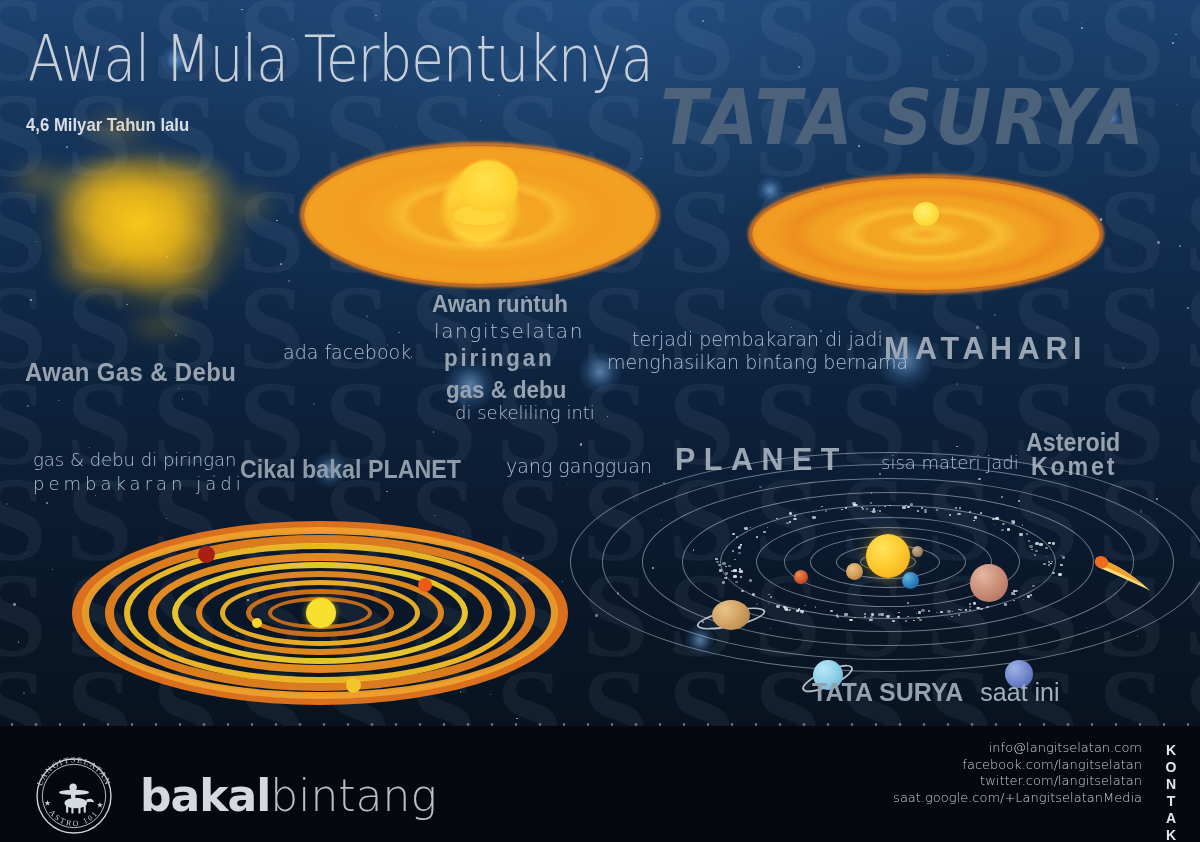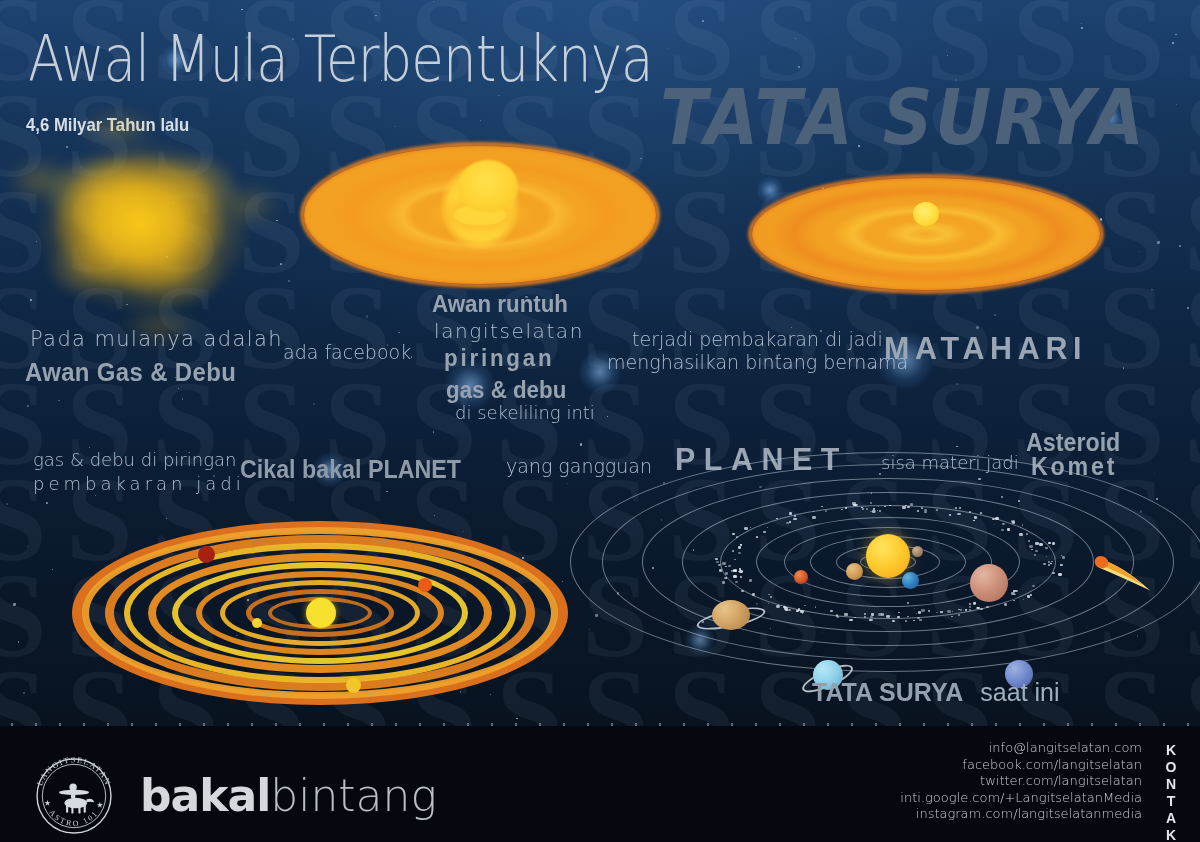--- a/index.html
+++ b/index.html
@@ -579,21 +579,20 @@
       <div class="glowstar" style="width: 36px; height: 36px; left: 312px; top: 452px;"></div>
       <div class="glowstar" style="width: 32px; height: 32px; left: 684px; top: 624px;"></div>
     </div>
 
   <div id="title-main">Awal Mula Terbentuknya</div>
   <div id="title-sub">4,6 Milyar Tahun lalu</div>
   <div id="title-tata-surya">TATA SURYA</div>
 
   <div id="gas-cloud-fuzz"></div>
   <div id="gas-cloud"></div>
-  <div class="cap cap-thin" id="cap-pada">Pada mulanya adalah</div>
   <div class="cap" id="cap-awangasdebu">Awan Gas &amp; Debu</div>
 
   <div class="disk" id="disk1"></div>
   <div id="disk1-rings"></div>
   <div id="disk1-edge"></div>
   <div id="disk1-core"></div>
   <div class="cap cap-thin" id="cap-gangguan">ada facebook</div>
 
   <div class="cap" id="cap-awanruntuh">Awan runtuh</div>
   <div class="cap cap-thin" id="cap-menghasilkan">langitselatan</div>
@@ -888,22 +887,21 @@
         </g>
       </svg>
     </div>
 
     <div id="brand"><span class="bold">bakal</span><span class="light">bintang</span></div>
 
     <div id="contact">
       <div>info@langitselatan.com</div>
       <div>facebook.com/langitselatan</div>
       <div>twitter.com/langitselatan</div>
-      <div>inti.google.com/+LangitselatanMedia</div>
-      <div>instagram.com/langitselatanmedia</div>
+      <div>saat.google.com/+LangitselatanMedia</div>
     </div>
 
     <div id="kontak-label">
         <span>K</span>
         <span>O</span>
         <span>N</span>
         <span>T</span>
         <span>A</span>
         <span>K</span>
       </div>

